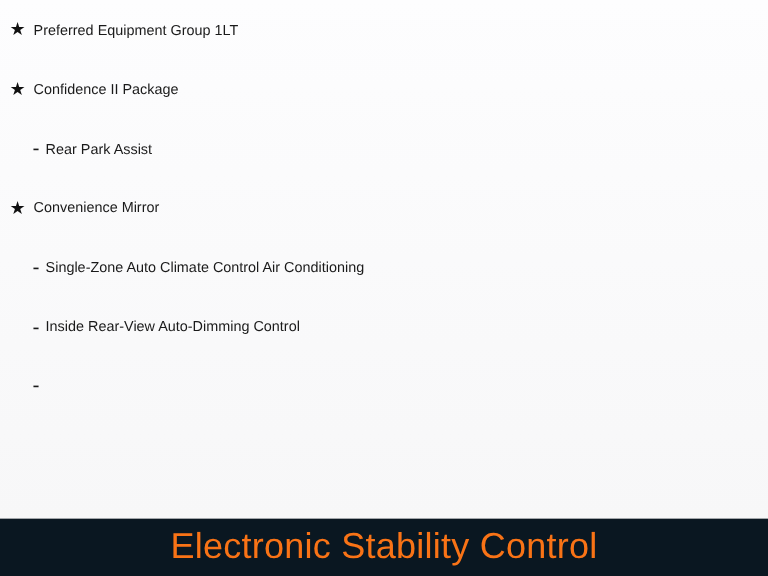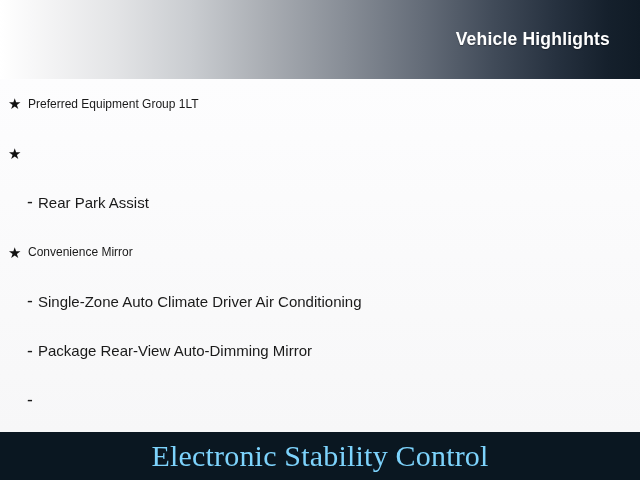--- a/index.html
+++ b/index.html
@@ -93,86 +93,83 @@
   }
   .bullet-dash {
     font-size: 17.5px;
     line-height: 1;
     color: #1a1a1a;
     width: 11px;
     flex: 0 0 11px;
     text-align: left;
   }
   .feature-label {
-    font-size: 15px;
+    font-size: 12px;
     line-height: 1.2;
     color: #1a1a1a;
     white-space: nowrap;
   }
   .feature-item.level-0 .feature-label {
     font-size: 12px;
   }
 
   
   .footer {
     flex: 0 0 48px;
     height: 48px;
     background: #0a1721;
     display: flex;
     align-items: center;
     justify-content: center;
   }
   .footer-title {
-    color: #7dd3fc;
+    color: #f97316;
     font-size: 30px;
     font-weight: normal;
     letter-spacing: 0.2px;
     white-space: nowrap;
-    font-family: Liberation Serif, serif;
   }
 </style>
 </head>
 <body>
 
 <div class="slide">
 
-  <div class="header">
-    <div class="header-title">Vehicle Highlights</div>
-  </div>
 
   <div class="content">
     <ul class="feature-list">
 
       <li class="feature-item level-0">
         <span class="bullet-star">★</span>
         <span class="feature-label">Preferred Equipment Group 1LT</span>
       </li>
 
       <li class="feature-item level-0">
         <span class="bullet-star">★</span>
+        <span class="feature-label">Confidence II Package</span>
       </li>
 
       <li class="feature-item level-1">
         <span class="bullet-dash">-</span>
         <span class="feature-label">Rear Park Assist</span>
       </li>
 
       <li class="feature-item level-0">
         <span class="bullet-star">★</span>
         <span class="feature-label">Convenience Mirror</span>
       </li>
 
       <li class="feature-item level-1">
         <span class="bullet-dash">-</span>
-        <span class="feature-label">Single-Zone Auto Climate Driver Air Conditioning</span>
+        <span class="feature-label">Single-Zone Auto Climate Control Air Conditioning</span>
       </li>
 
       <li class="feature-item level-1">
         <span class="bullet-dash">-</span>
-        <span class="feature-label">Package Rear-View Auto-Dimming Mirror</span>
+        <span class="feature-label">Inside Rear-View Auto-Dimming Control</span>
       </li>
 
       <li class="feature-item level-1">
         <span class="bullet-dash">-</span>
       </li>
 
     </ul>
   </div>
 
   <div class="footer">

